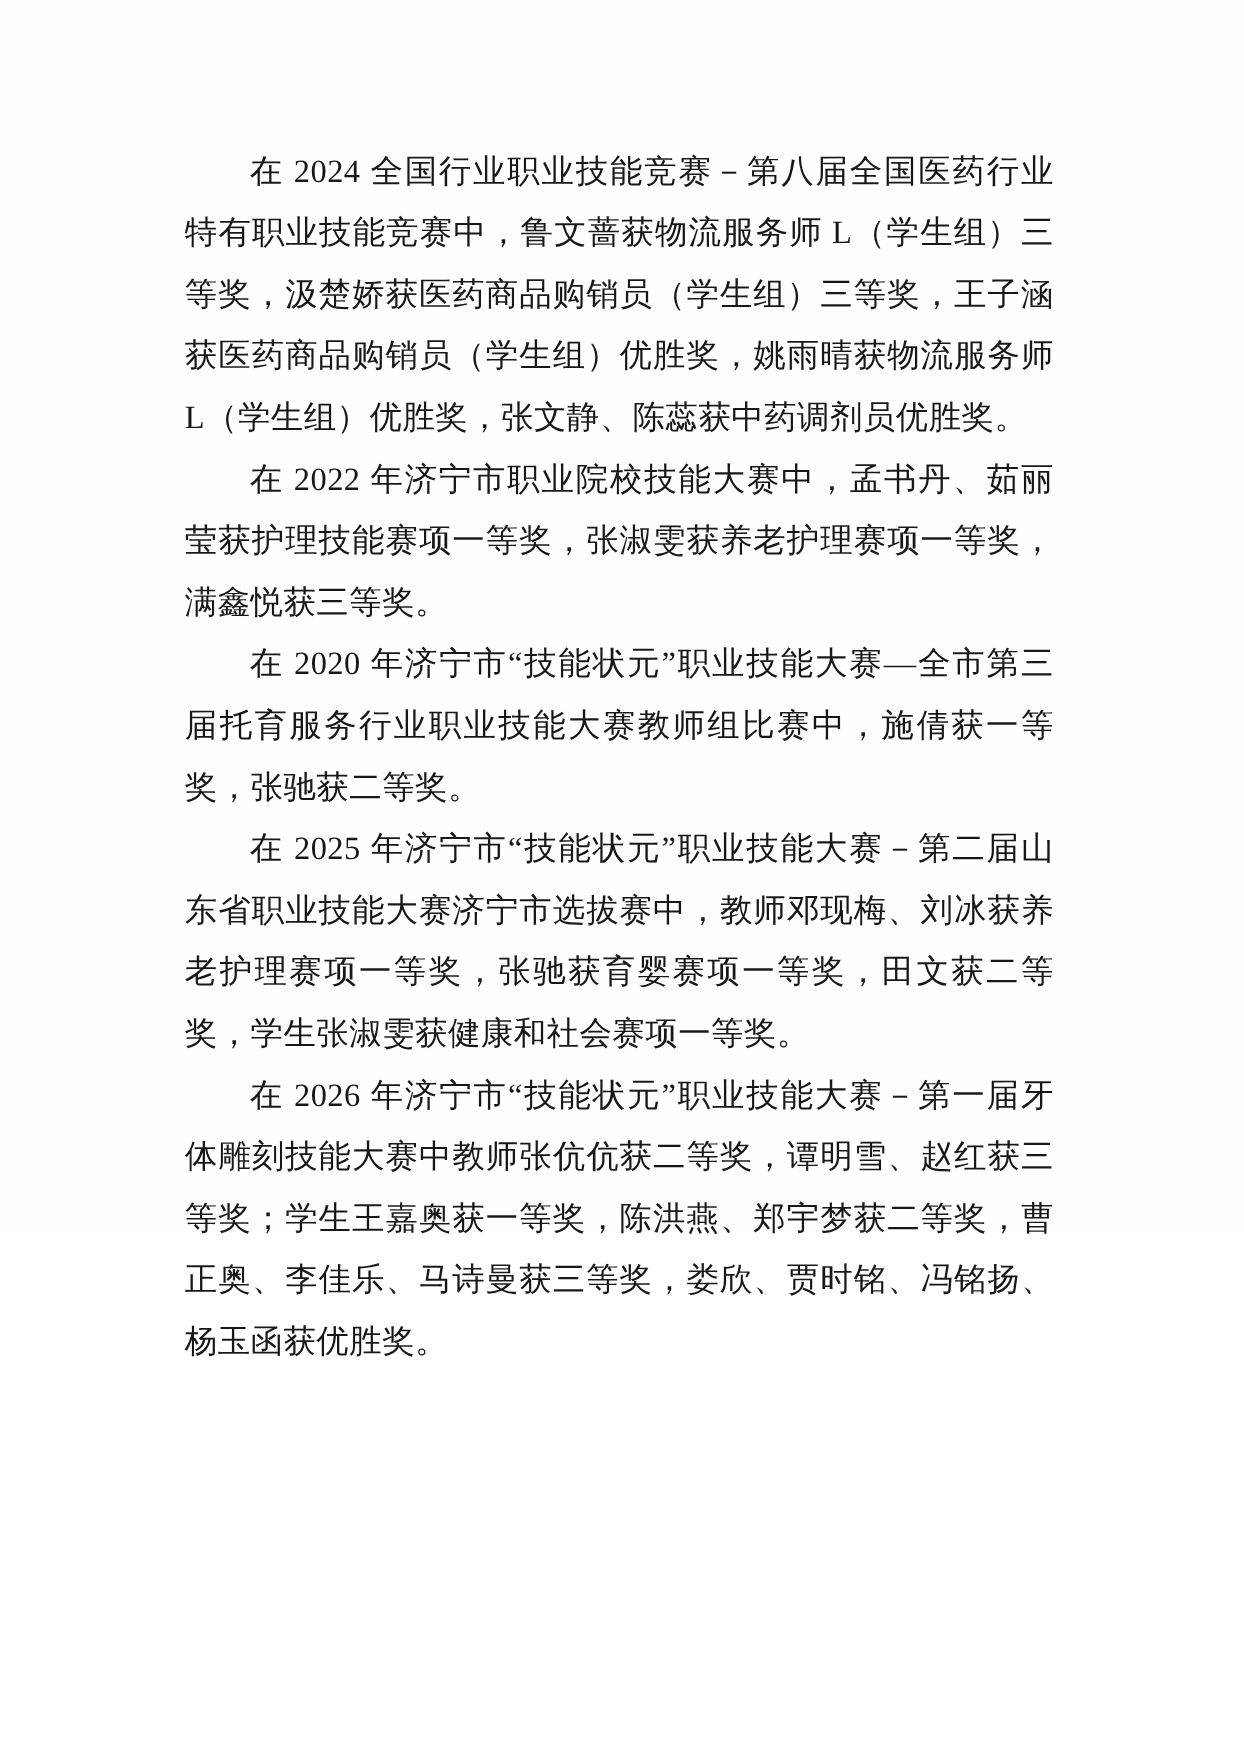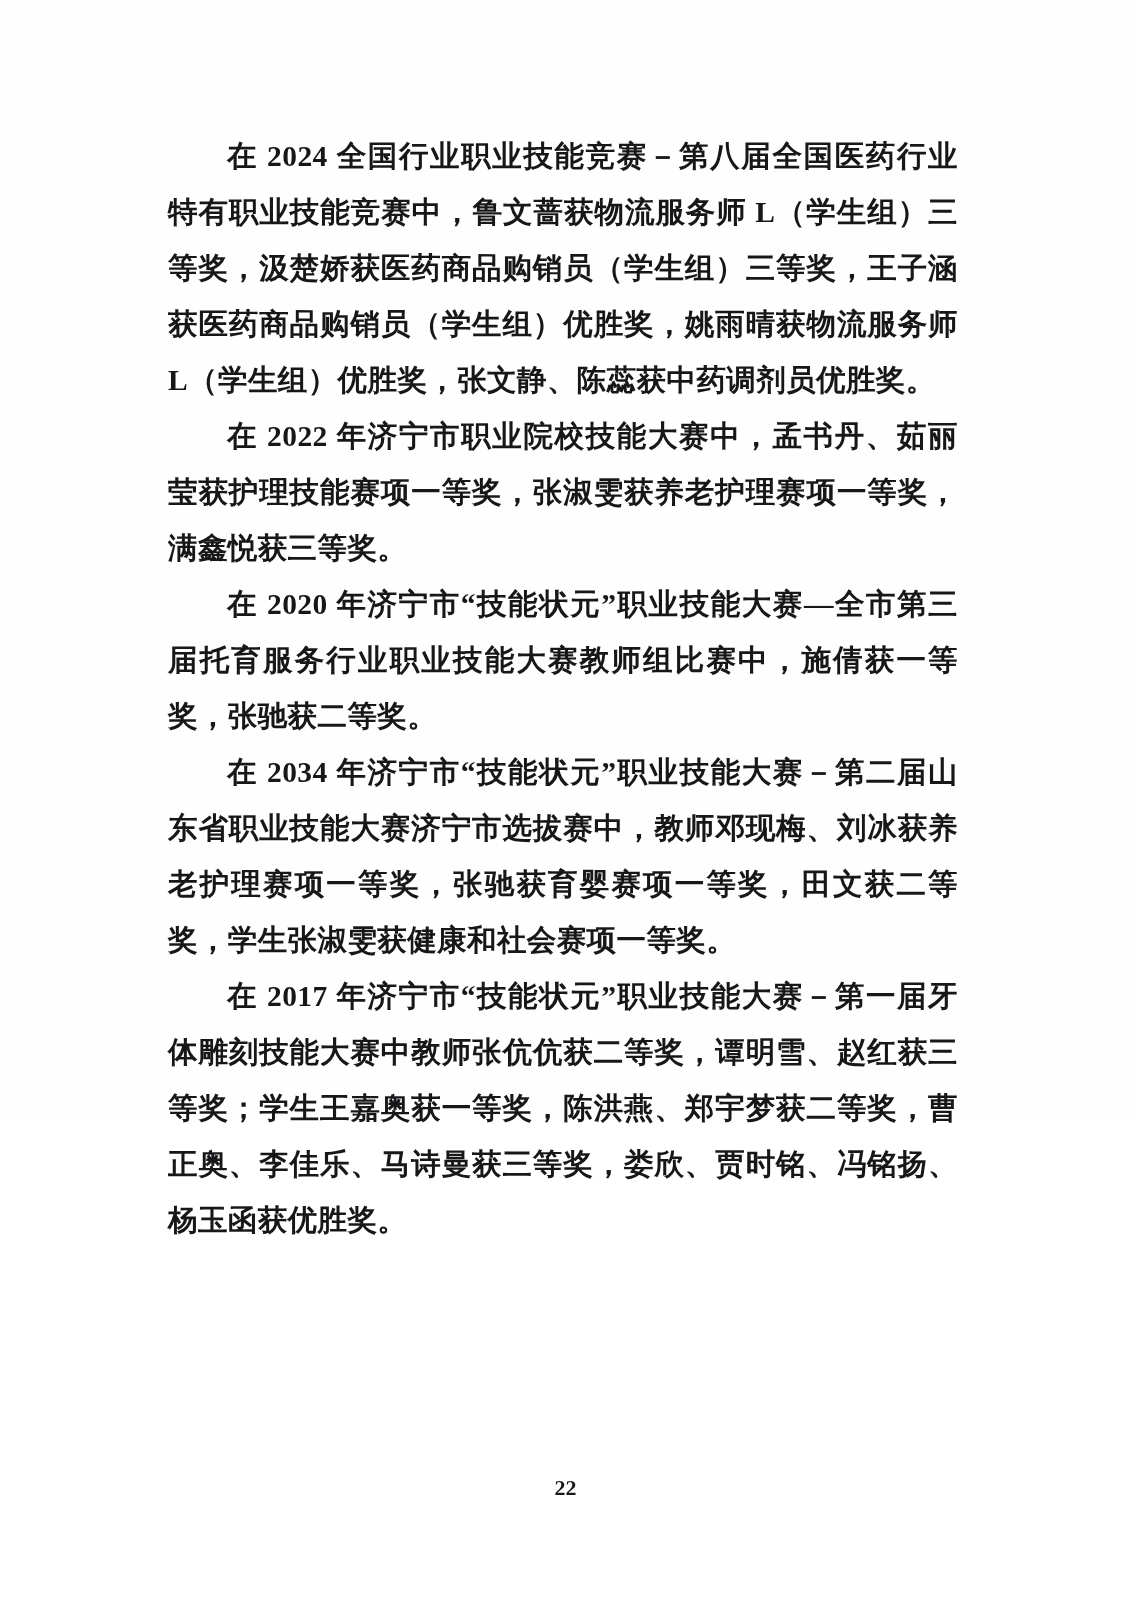--- a/index.html
+++ b/index.html
@@ -16,21 +16,20 @@
     overflow: hidden;
   }
   .page {
     position: absolute;
     top: 0;
     left: 0;
     width: 1131px;
     height: 1120px;
     background: #fefefe;
     box-sizing: border-box;
-    font-weight: bold;
   }
   .content {
     position: absolute;
     left: 168px;
     top: 128px;
     width: 790px;
   }
   .para {
     font-size: 29.5px;
     line-height: 56px;
@@ -53,17 +52,16 @@
   }
 </style>
 </head>
 <body>
 
 <div class="page">
   <div class="content">
     <p class="para">在 2024 全国行业职业技能竞赛－第八届全国医药行业特有职业技能竞赛中，鲁文蔷获物流服务师 L（学生组）三等奖，汲楚娇获医药商品购销员（学生组）三等奖，王子涵获医药商品购销员（学生组）优胜奖，姚雨晴获物流服务师 L（学生组）优胜奖，张文静、陈蕊获中药调剂员优胜奖。</p>
     <p class="para">在 2022 年济宁市职业院校技能大赛中，孟书丹、茹丽莹获护理技能赛项一等奖，张淑雯获养老护理赛项一等奖，满鑫悦获三等奖。</p>
     <p class="para">在 2020 年济宁市“技能状元”职业技能大赛—全市第三届托育服务行业职业技能大赛教师组比赛中，施倩获一等奖，张驰获二等奖。</p>
-    <p class="para">在 2034 年济宁市“技能状元”职业技能大赛－第二届山东省职业技能大赛济宁市选拔赛中，教师邓现梅、刘冰获养老护理赛项一等奖，张驰获育婴赛项一等奖，田文获二等奖，学生张淑雯获健康和社会赛项一等奖。</p>
-    <p class="para">在 2017 年济宁市“技能状元”职业技能大赛－第一届牙体雕刻技能大赛中教师张伉伉获二等奖，谭明雪、赵红获三等奖；学生王嘉奥获一等奖，陈洪燕、郑宇梦获二等奖，曹正奥、李佳乐、马诗曼获三等奖，娄欣、贾时铭、冯铭扬、杨玉函获优胜奖。</p>
+    <p class="para">在 2025 年济宁市“技能状元”职业技能大赛－第二届山东省职业技能大赛济宁市选拔赛中，教师邓现梅、刘冰获养老护理赛项一等奖，张驰获育婴赛项一等奖，田文获二等奖，学生张淑雯获健康和社会赛项一等奖。</p>
+    <p class="para">在 2026 年济宁市“技能状元”职业技能大赛－第一届牙体雕刻技能大赛中教师张伉伉获二等奖，谭明雪、赵红获三等奖；学生王嘉奥获一等奖，陈洪燕、郑宇梦获二等奖，曹正奥、李佳乐、马诗曼获三等奖，娄欣、贾时铭、冯铭扬、杨玉函获优胜奖。</p>
   </div>
-  <div class="page-number">22</div>
 </div>
 
 </body></html>

